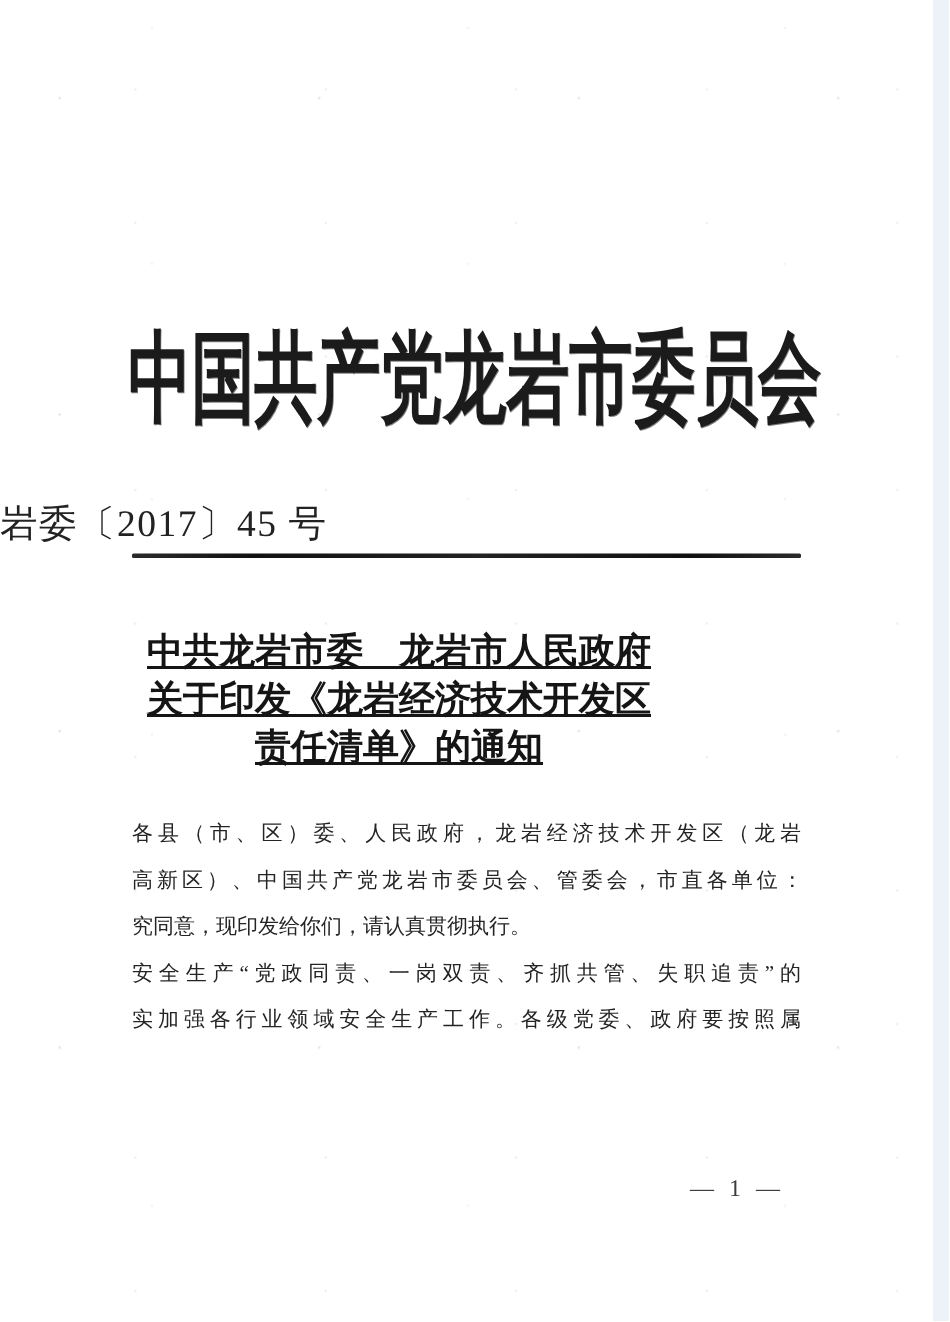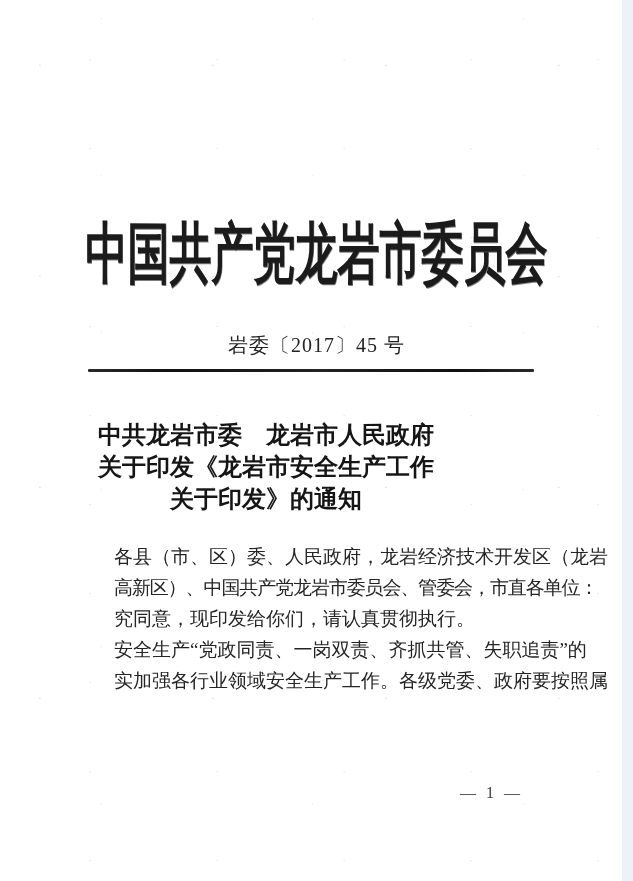--- a/index.html
+++ b/index.html
@@ -44,22 +44,21 @@
     transform: scaleY(1.58);
     transform-origin: top center;
     text-shadow: 0.5px 0.5px 0 rgba(20,20,20,0.55);
     white-space: nowrap;
   }
   .doc-number {
     position: absolute;
     top: 332px;
     left: 0;
     width: 633px;
-    text-align: center;
-    font-size: 20px;
+    font-size: 25px;
     letter-spacing: 1px;
     color: #222222;
   }
   .divider {
     position: absolute;
     top: 369px;
     left: 88px;
     width: 446px;
     height: 3px;
     background: linear-gradient(90deg, #2a2a2a 0%, #111 18%, #222 52%, #101010 83%, #2a2a2a 100%);
@@ -68,30 +67,30 @@
   .title-block {
     position: absolute;
     top: 419px;
     left: 0;
     width: 532px;
     text-align: center;
     font-weight: bold;
     font-size: 24px;
     line-height: 32px;
     color: #151515;
+    text-decoration: underline;
   }
   .body-block {
     position: absolute;
     top: 541px;
     left: 88px;
     width: 446px;
-    font-size: 19px;
+    font-size: 14px;
     line-height: 31px;
     color: #242424;
-    margin-left: 26px;
   }
   .body-line {
     text-align: justify;
     text-align-last: justify;
     white-space: nowrap;
     overflow: visible;
   }
   .body-line.indent {
     text-indent: 34px;
   }
@@ -118,22 +117,22 @@
 <div class="page" style="color: rgb(27, 27, 27);">
 
   <div class="masthead">中国共产党龙岩市委员会</div>
 
   <div class="doc-number">岩委〔2017〕45 号</div>
 
   <div class="divider"></div>
 
   <div class="title-block">
     <div class="title-line">中共龙岩市委　龙岩市人民政府</div>
-    <div class="title-line">关于印发《龙岩市安全生产工作</div>
-    <div class="title-line">关于印发》的通知</div>
+    <div class="title-line">关于印发《龙岩经济技术开发区</div>
+    <div class="title-line">责任清单》的通知</div>
   </div>
 
   <div class="body-block">
     <div class="body-line">各县（市、区）委、人民政府，龙岩经济技术开发区（龙岩</div>
     <div class="body-line tight">高新区）、中国共产党龙岩市委员会、管委会，市直各单位：</div>
     <div class="body-line para-end">究同意，现印发给你们，请认真贯彻执行。</div>
     <div class="body-line">安全生产“党政同责、一岗双责、齐抓共管、失职追责”的</div>
     <div class="body-line">实加强各行业领域安全生产工作。各级党委、政府要按照属</div>
   </div>
 

